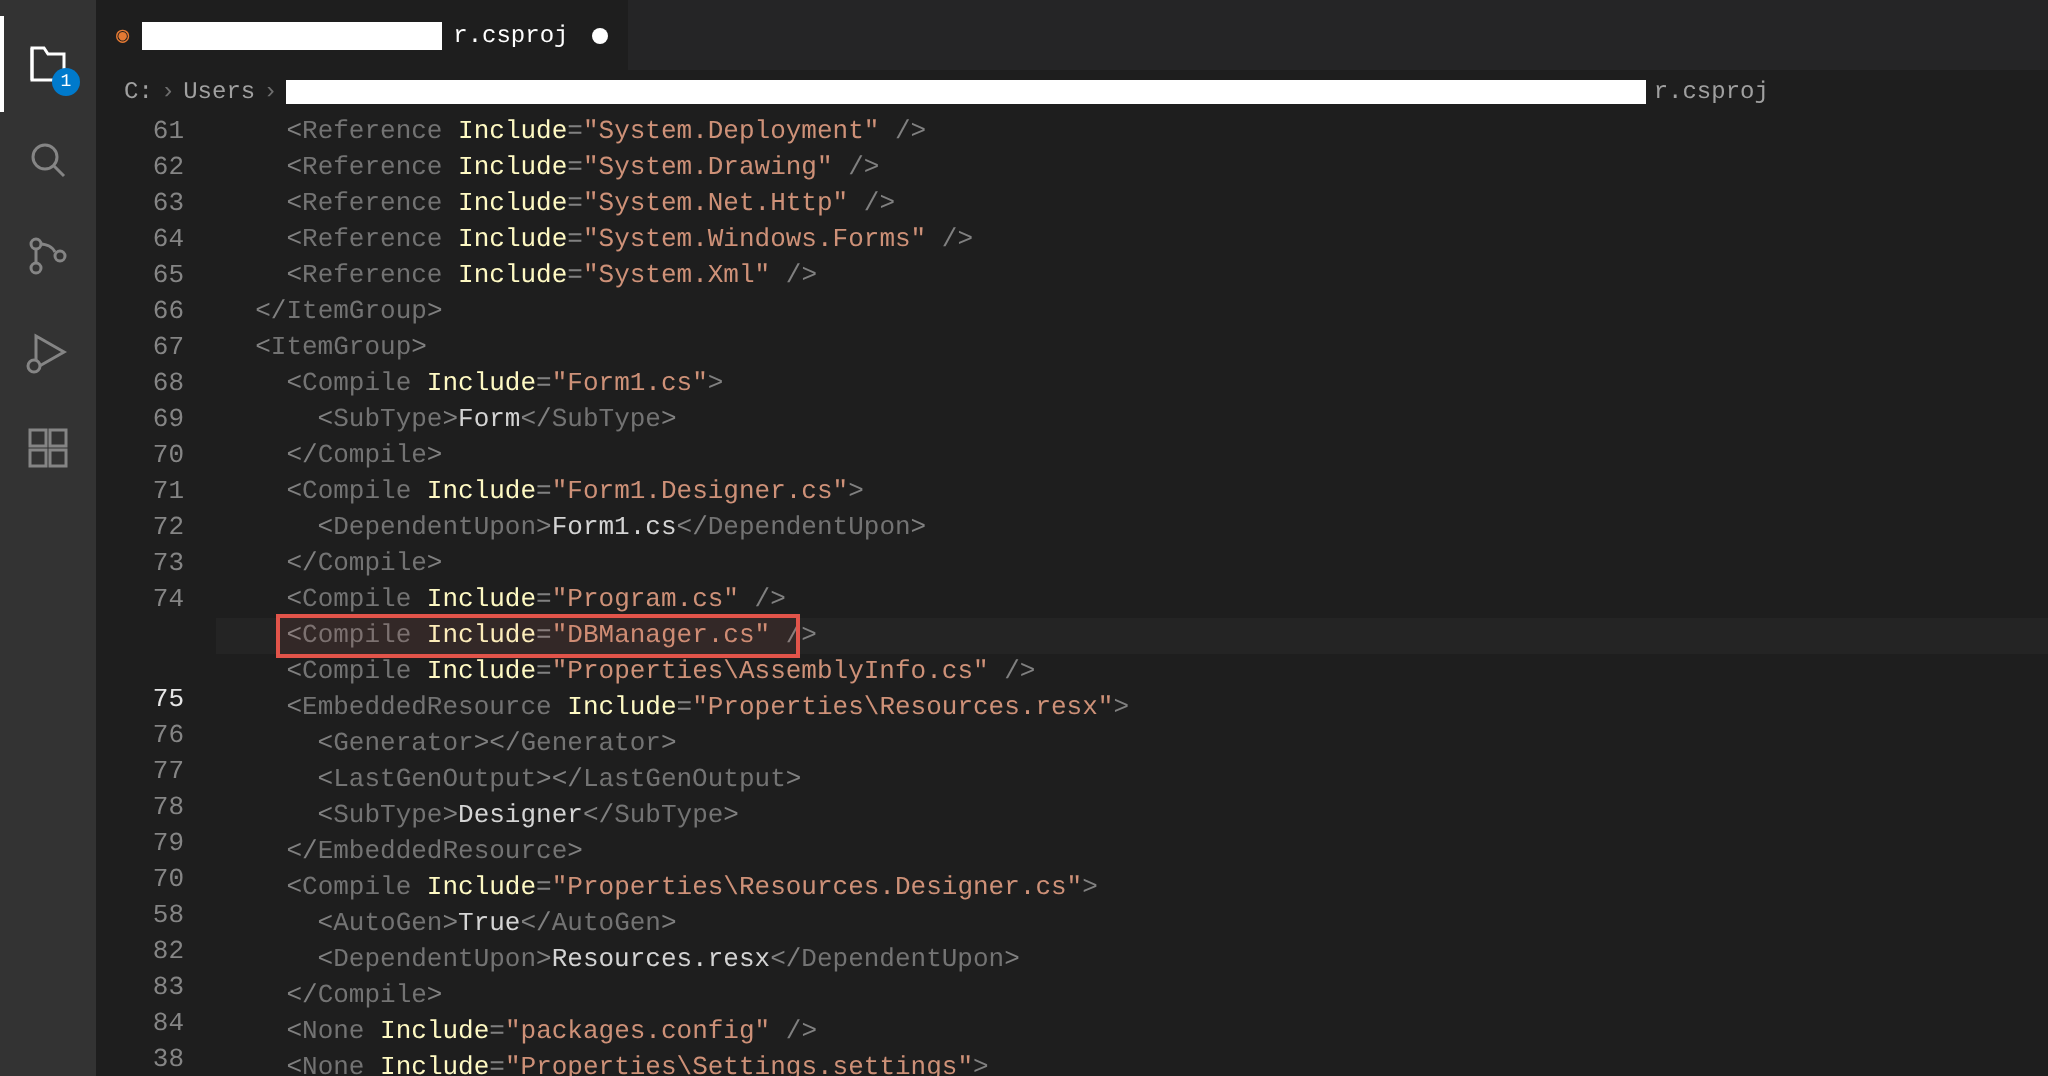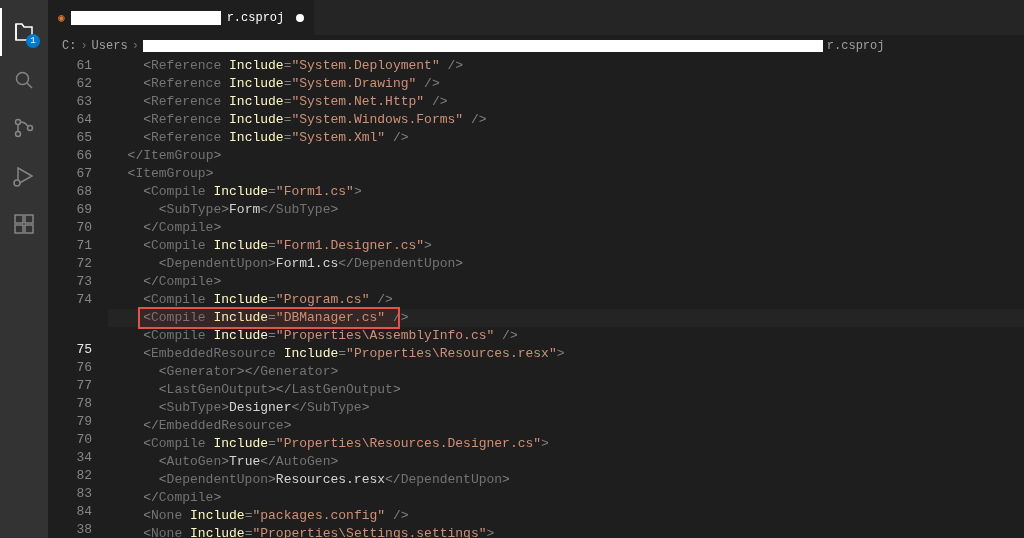--- a/index.html
+++ b/index.html
@@ -211,21 +211,21 @@
           <div class="gutter-line">71</div>
           <div class="gutter-line">72</div>
           <div class="gutter-line">73</div>
           <div class="gutter-line">74</div>
           <div class="gutter-line current-num">75</div>
           <div class="gutter-line">76</div>
           <div class="gutter-line">77</div>
           <div class="gutter-line">78</div>
           <div class="gutter-line">79</div>
           <div class="gutter-line">70</div>
-          <div class="gutter-line">34</div>
+          <div class="gutter-line">58</div>
           <div class="gutter-line">82</div>
           <div class="gutter-line">83</div>
           <div class="gutter-line">84</div>
           <div class="gutter-line">38</div>
           <div class="gutter-line">86</div>
           <div class="gutter-line">87</div>
         </div>
     </div>
     <div class="code">
       <div class="lines" id="code-lines">

